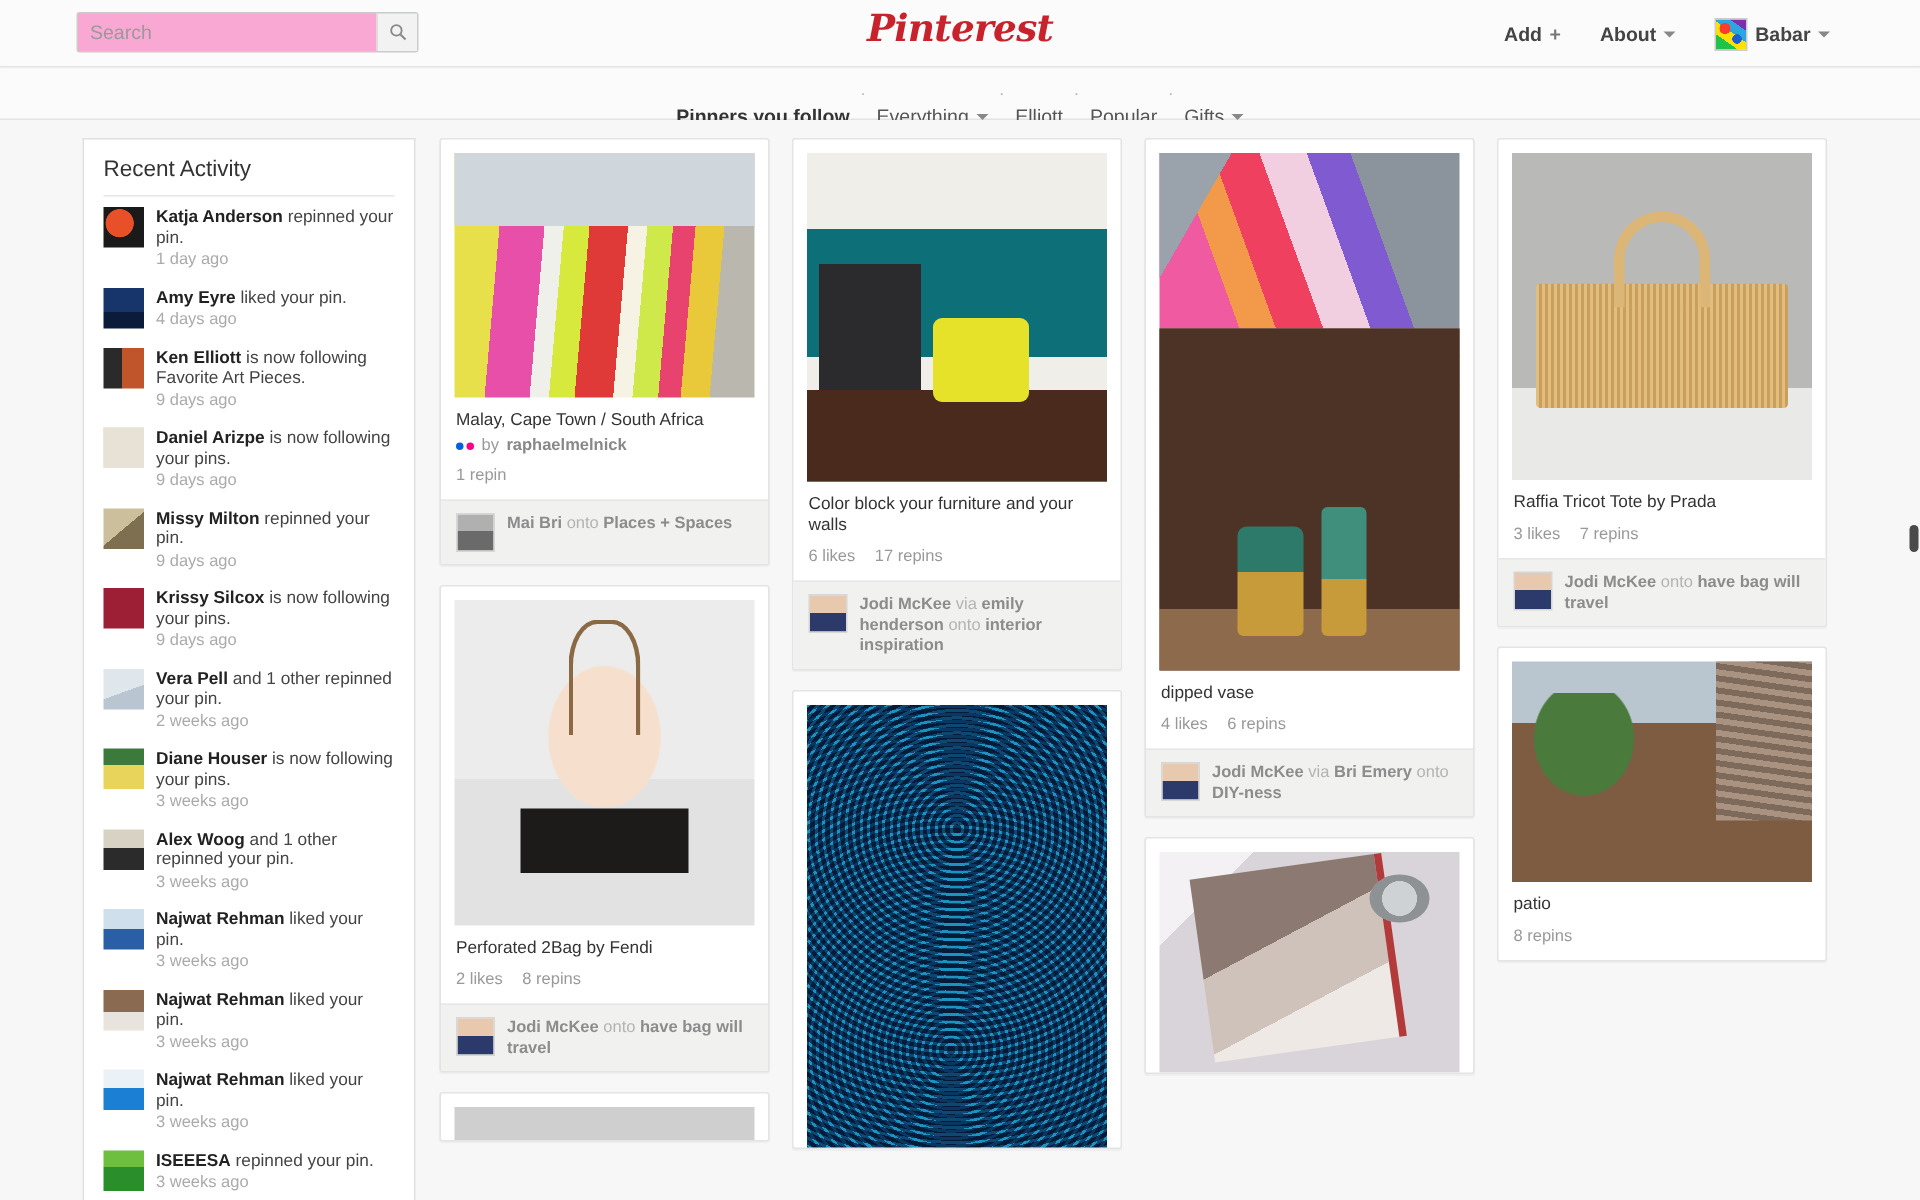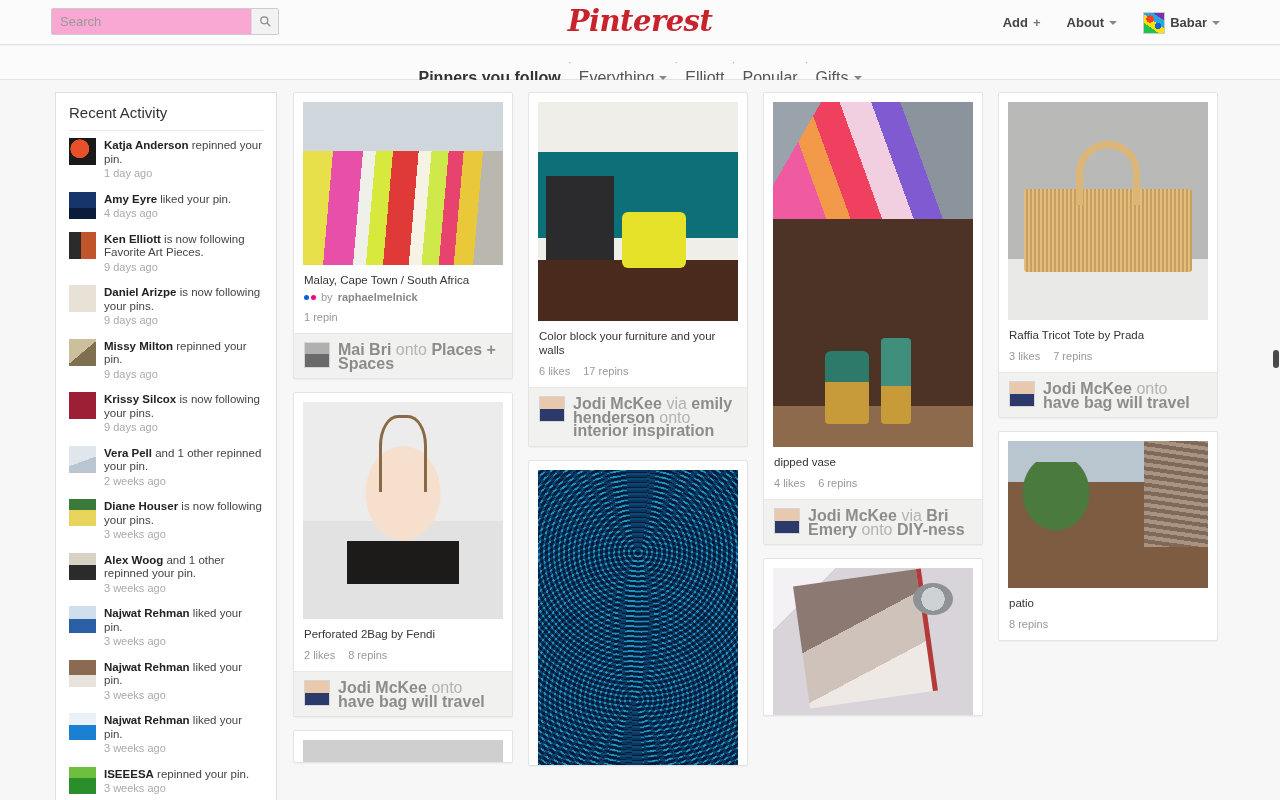--- a/index.html
+++ b/index.html
@@ -40,21 +40,21 @@
     width: 27px; border: 0; border-left: 1px solid #ddd;
     background: #f2f2f2; cursor: pointer;
     display: flex; align-items: center; justify-content: center;
   }
   #logo {
     position: absolute; left: 0; right: 0; top: 4px;
     text-align: center;
     font-family: "DejaVu Serif", serif;
     font-style: italic;
     font-weight: bold;
-    font-size: 29px;
+    font-size: 25px;
     color: #c8232c;
     letter-spacing: -0.5px;
     user-select: none;
   }
   #header-right {
     position: absolute; right: 60px; top: 0;
     height: 45px;
     display: flex; align-items: center; gap: 26px;
   }
   .hr-item {
@@ -81,21 +81,21 @@
 
   
   #subnav {
     height: 35px;
     background: #fbfbfb;
     border-bottom: 1px solid #e3e3e3;
     display: flex; align-items: center; justify-content: center;
     gap: 0;
   }
   .subnav-item {
-    font-size: 16px; color: #555; cursor: pointer;
+    font-size: 13px; color: #555; cursor: pointer;
     display: inline-flex; align-items: center; gap: 5px; margin-top: 31px;
   }
   .subnav-item.active { font-weight: bold; color: #333; }
   .subnav-sep { color: #bbb; margin: 0 7px; font-size: 12px; }
 
   
   #page {
     position: relative;
     height: 720px;
     background: #f7f7f7;
@@ -172,21 +172,21 @@
     border-top: 1px solid #e6e6e4;
     padding: 8px 10px;
     display: flex; gap: 8px; align-items: flex-start;
   }
   .footer-avatar {
     width: 26px; height: 26px; flex: 0 0 26px;
     border: 1px solid #d6d6d4;
     background: #b9b9b9;
   }
   .footer-text {
-    font-size: 16px; line-height: 13.5px; color: #b3b3b3;
+    font-size: 11px; line-height: 13.5px; color: #b3b3b3;
     padding-top: 1px;
   }
   .footer-text b { color: #8c8c8c; }
 
   
   .ph { width: 100%; display: block; background-size: cover; background-position: center; }
 
   .ph-capetown {
     height: 163px;
     background:

